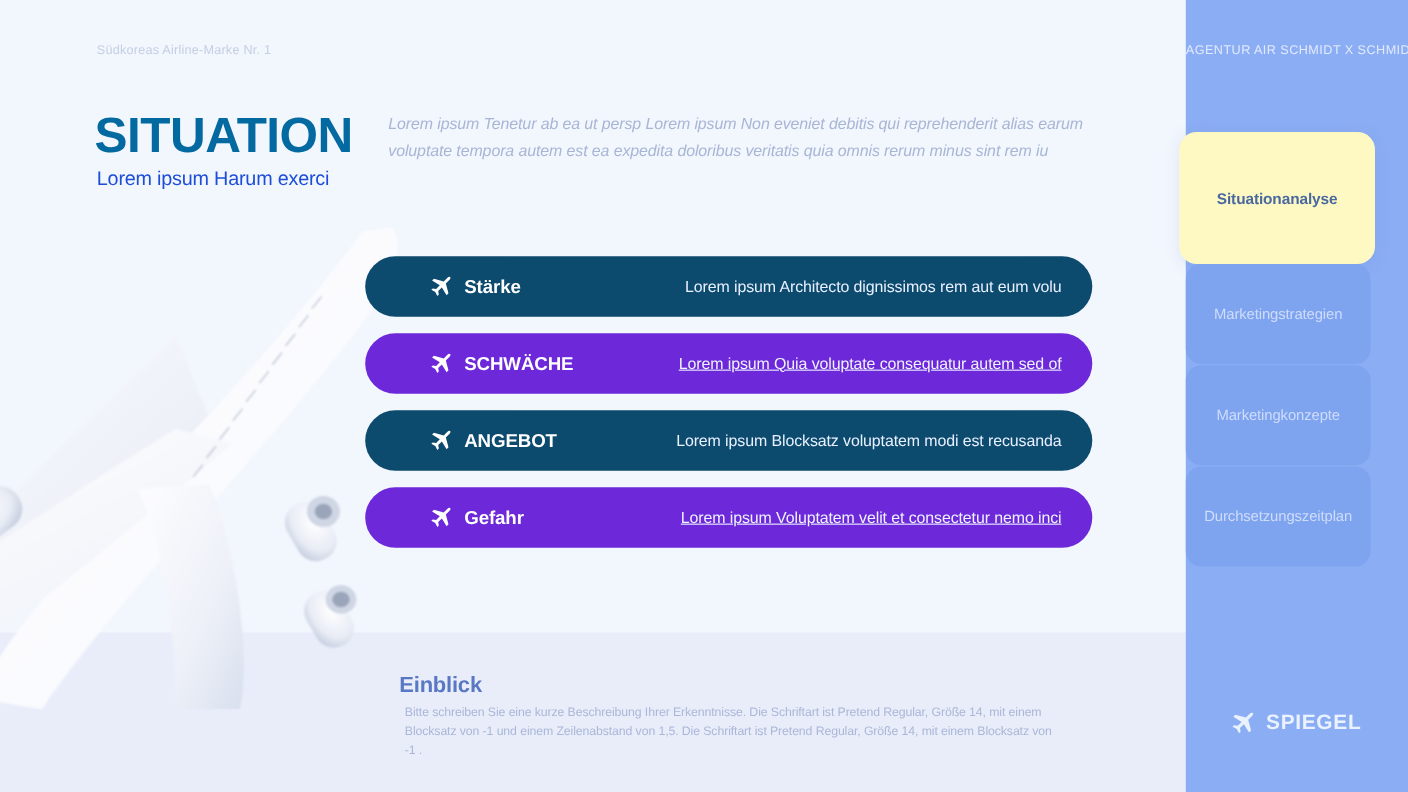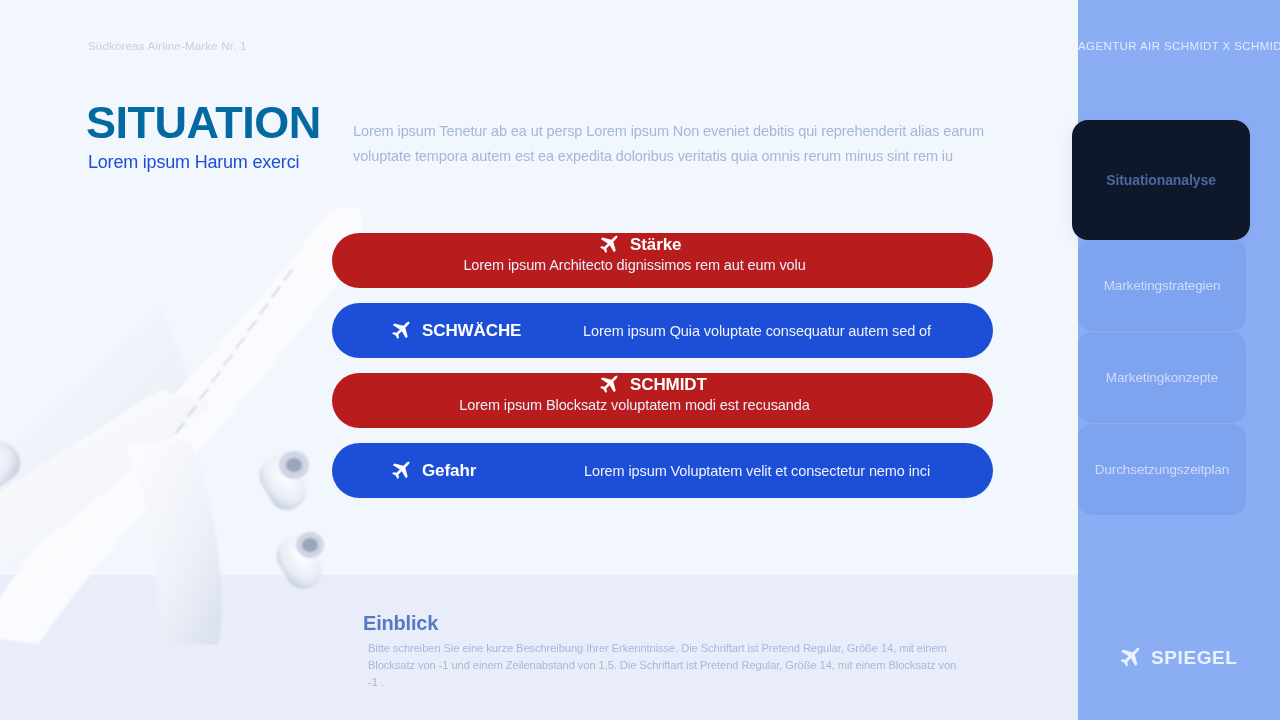--- a/index.html
+++ b/index.html
@@ -67,46 +67,47 @@
   .subtitle {
     position: absolute;
     left: 88px; top: 152px;
     font-size: 18px;
     color: #1d4ed8;
     letter-spacing: -0.2px;
   }
 
   .intro {
     position: absolute;
-    left: 353px; top: 119px;
+    left: 353px; top: 101px;
     width: 650px;
     font-size: 14.5px;
     line-height: 25px;
     color: #a8b6d6;
     letter-spacing: -0.1px;
+    font-style: italic;
   }
 
   
   .pills {
     position: absolute;
     left: 332px;
     top: 233px;
   }
   .pill {
     position: relative;
     width: 661px;
     height: 55px;
     border-radius: 28px;
     display: flex;
     align-items: center;
     margin-bottom: 15px;
     box-sizing: border-box;
   }
-  .pill.dark  { background: #b91c1c; flex-direction: column; }
-  .pill.light { background: #1d4ed8; }
+  .pill.dark  { background: #0c4a6e; }
+  .pill.light { background: #6d28d9; }
 
   .pill-head {
     display: flex;
     align-items: center;
     width: 245px;
     padding-left: 56px;
     box-sizing: border-box;
   }
   .pill-icon {
     width: 24px; height: 24px;
@@ -117,28 +118,28 @@
   .pill-icon svg { display:block; width:100%; height:100%; }
   .pill-label {
     font-size: 17px;
     font-weight: 700;
     color: #ffffff;
     letter-spacing: -0.1px;
     white-space: nowrap;
   }
   .pill-desc {
     flex: 1;
-    text-align: center;
+    text-align: right;
     font-size: 14.5px;
     color: #e9f0ff;
     letter-spacing: -0.1px;
-    padding-right: 56px;
+    padding-right: 28px;
     white-space: nowrap;
   }
-  .pill.light .pill-desc { color: #eef3ff; }
+  .pill.light .pill-desc { color: #eef3ff; text-decoration: underline; }
 
   
   .insight-title {
     position: absolute;
     left: 363px; top: 612px;
     font-size: 20px;
     font-weight: 700;
     color: #5878c4;
     letter-spacing: -0.2px;
     text-align: center;
@@ -190,21 +191,21 @@
     white-space: nowrap;
   }
 
   
   .nav-item.active {
     position: absolute;
     left: -6px;
     top: 0;
     width: 178px;
     height: 120px;
-    background: #0f172a;
+    background: #fef9c3;
     border-radius: 16px;
     box-shadow: 0 2px 14px rgba(90,120,200,.13);
   }
   .nav-item.active .nav-label {
     font-weight: 700;
     color: #4a699f;
     font-size: 14px;
   }
 
   .nav-rest { position: absolute; left: 0; top: 120px; width: 202px; }
@@ -359,21 +360,21 @@
       <div class="pill-desc">Lorem ipsum Quia voluptate consequatur autem sed of</div>
     </div>
 
     <div class="pill dark">
       <div class="pill-head">
         <span class="pill-icon">
           <svg viewBox="0 0 24 24" xmlns="http://www.w3.org/2000/svg">
             <path fill="#ffffff" d="M21.6 3.1c-.7-.7-1.9-.6-2.8.3l-3.4 3.4-8.9-2.4-1.7 1.7 7 4.3-3.3 3.3-3.1-.5-1.3 1.3 3.6 1.9 1.9 3.6 1.3-1.3-.5-3.1 3.3-3.3 4.3 7 1.7-1.7-2.4-8.9 3.4-3.4c.9-.9 1-2.1.3-2.8z"></path>
           </svg>
         </span>
-        <span class="pill-label">SCHMIDT</span>
+        <span class="pill-label">ANGEBOT</span>
       </div>
       <div class="pill-desc">Lorem ipsum Blocksatz voluptatem modi est recusanda</div>
     </div>
 
     <div class="pill light">
       <div class="pill-head">
         <span class="pill-icon">
           <svg viewBox="0 0 24 24" xmlns="http://www.w3.org/2000/svg">
             <path fill="#ffffff" d="M21.6 3.1c-.7-.7-1.9-.6-2.8.3l-3.4 3.4-8.9-2.4-1.7 1.7 7 4.3-3.3 3.3-3.1-.5-1.3 1.3 3.6 1.9 1.9 3.6 1.3-1.3-.5-3.1 3.3-3.3 4.3 7 1.7-1.7-2.4-8.9 3.4-3.4c.9-.9 1-2.1.3-2.8z"></path>
           </svg>

